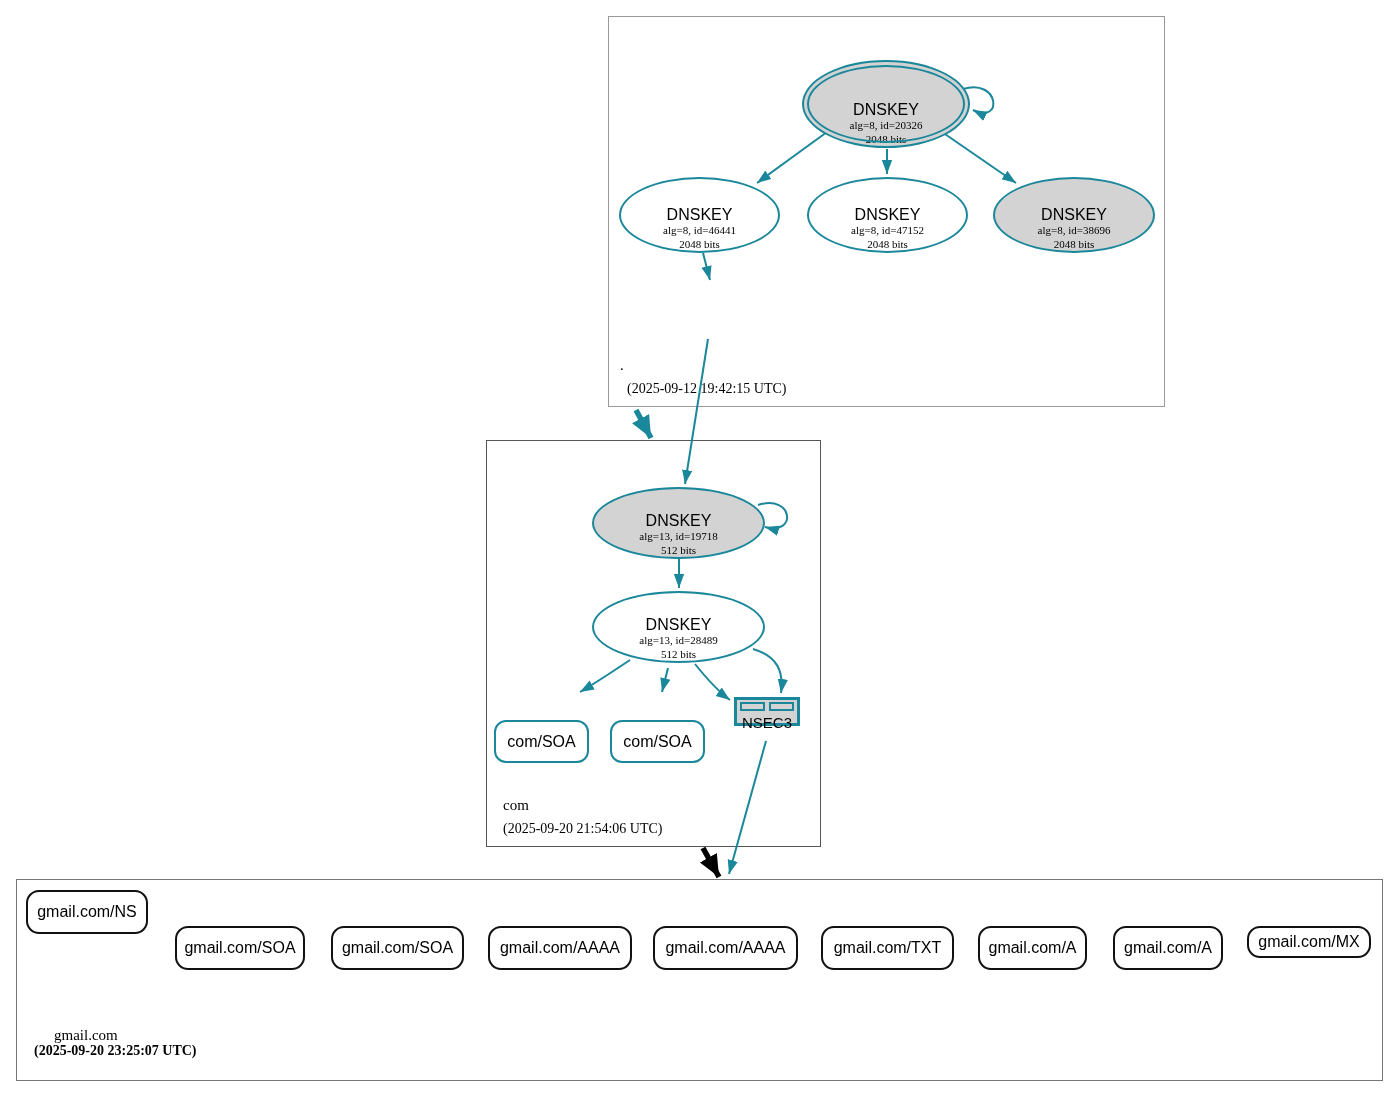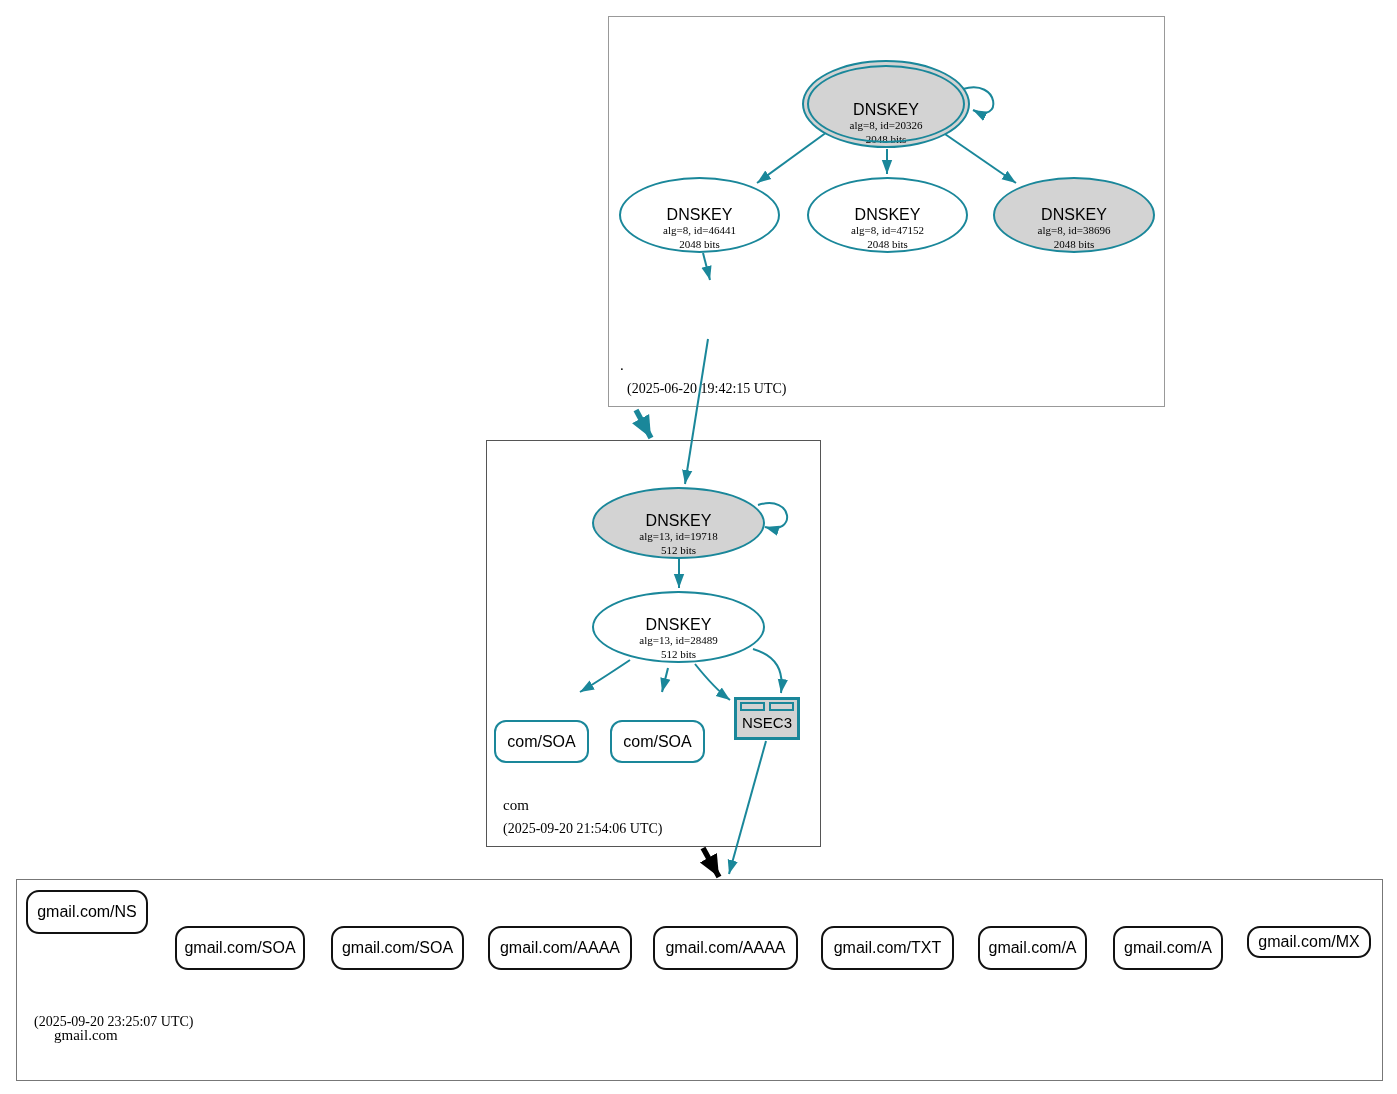--- a/index.html
+++ b/index.html
@@ -37,25 +37,25 @@
 </head>
 <body>
 
 <div id="canvas">
 
   <div class="zonebox root" style="left:608px;top:16px;width:557px;height:391px;"></div>
   <div class="zonebox com" style="left:486px;top:440px;width:335px;height:407px;"></div>
   <div class="zonebox gmail" style="left:16px;top:879px;width:1367px;height:202px;"></div>
 
   <div class="zone-name" style="left:620px;top:357px;">.</div>
-  <div class="zone-ts" style="left:627px;top:381px;">(2025-06-20 19:42:15 UTC)</div>
+  <div class="zone-ts" style="left:627px;top:381px;">(2025-09-12 19:42:15 UTC)</div>
   <div class="zone-name" style="left:503px;top:797px;">com</div>
   <div class="zone-ts" style="left:503px;top:821px;">(2025-09-20 21:54:06 UTC)</div>
   <div class="zone-name" style="left:34px;top:1027px;margin-left:20px;">gmail.com</div>
-  <div class="zone-ts" style="left:34px;top:1014px;">(2025-09-20 23:25:07 UTC)</div>
+  <div class="zone-ts" style="left:34px;top:1043px;font-weight:bold;">(2025-09-20 23:25:07 UTC)</div>
 
   <svg id="edges" viewBox="0 0 1397 1094">
     <defs>
       <marker id="tealArrow" viewBox="0 0 10 10" refX="10" refY="5" markerWidth="7" markerHeight="7" orient="auto">
         <path d="M0,1.3 L10,5 L0,8.7 Z" fill="#1a879a"></path>
       </marker>
       <marker id="tealArrowBig" viewBox="0 0 10 10" refX="10" refY="5" markerWidth="4" markerHeight="4" orient="auto">
         <path d="M0,0.6 L10,5 L0,9.4 Z" fill="#1a879a"></path>
       </marker>
       <marker id="blackArrowBig" viewBox="0 0 10 10" refX="10" refY="5" markerWidth="4" markerHeight="4" orient="auto">
@@ -119,21 +119,21 @@
     <div class="node-detail">512 bits</div>
   </div>
 
   <div class="rrset teal" style="left:494px;top:696px;width:95px;height:43px;">
     <span>com/SOA</span>
   </div>
   <div class="rrset teal" style="left:610px;top:696px;width:95px;height:43px;">
     <span>com/SOA</span>
   </div>
 
-  <div class="nsec3" style="left:734px;top:697px;width:66px;height:43px;">
+  <div class="nsec3" style="left:734px;top:697px;width:66px;height:29px;">
     <div class="nsec3-cells">
         <span></span>
         <span></span>
       </div>
     <div class="nsec3-label">NSEC3</div>
   </div>
 
   <div class="rrset black" style="left:26px;top:890px;width:122px;height:44px;">
     <span>gmail.com/NS</span>
   </div>

